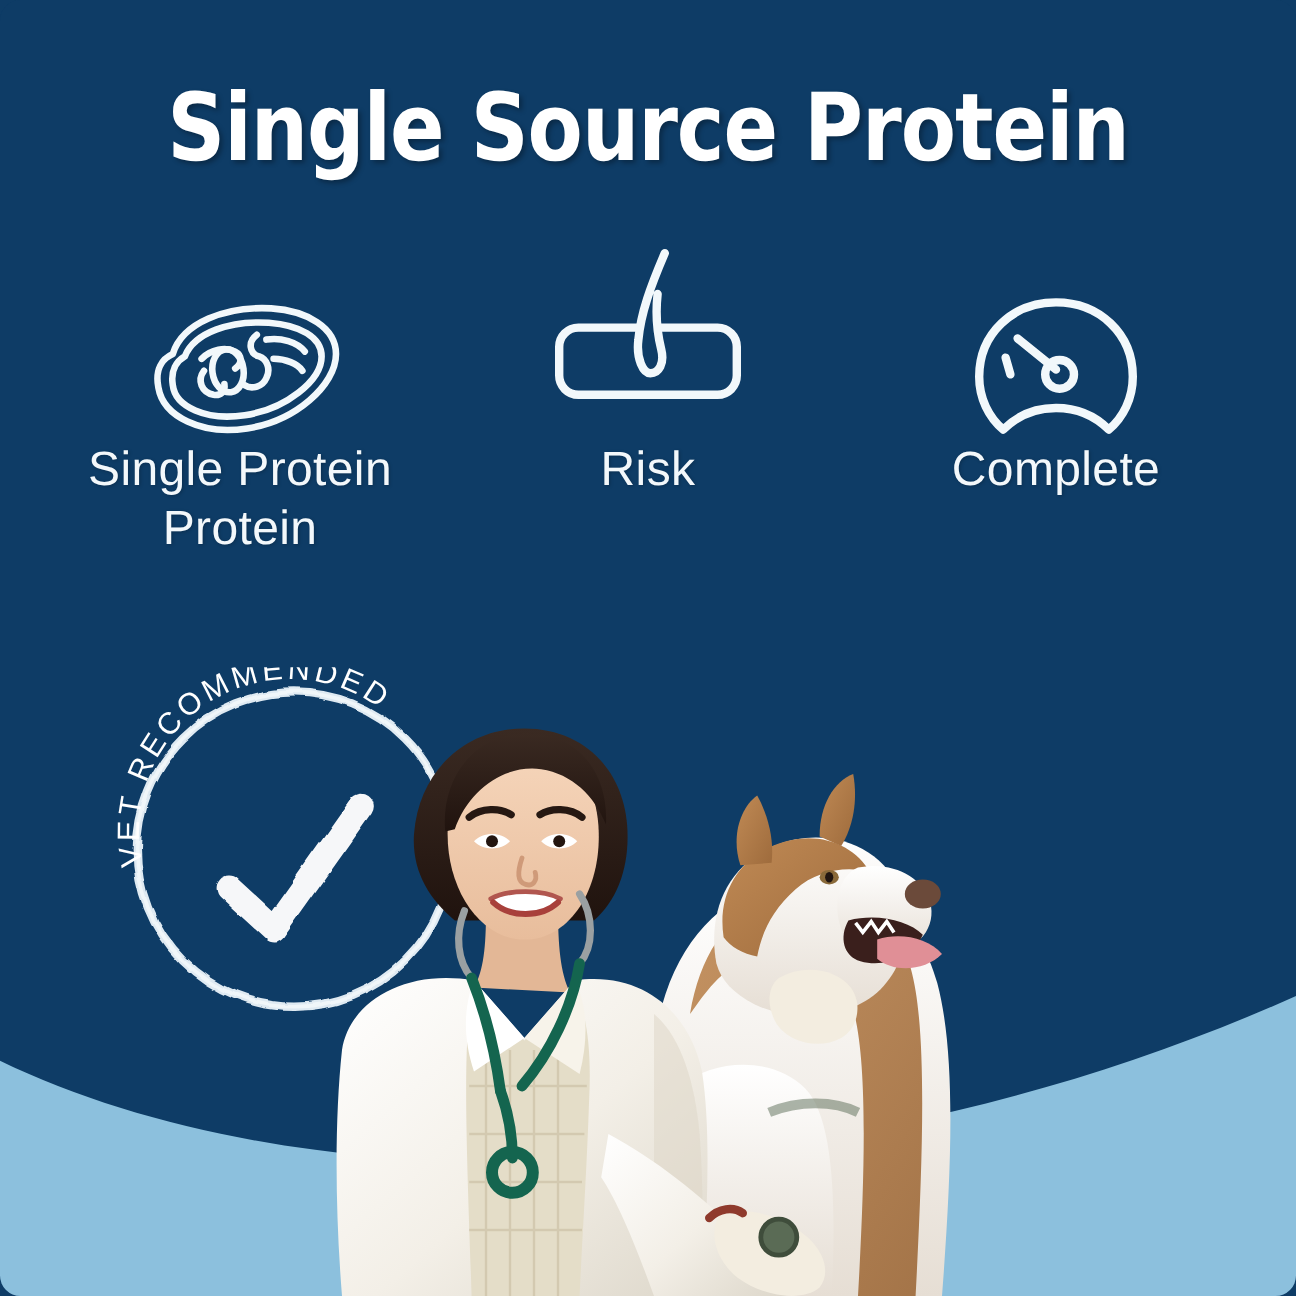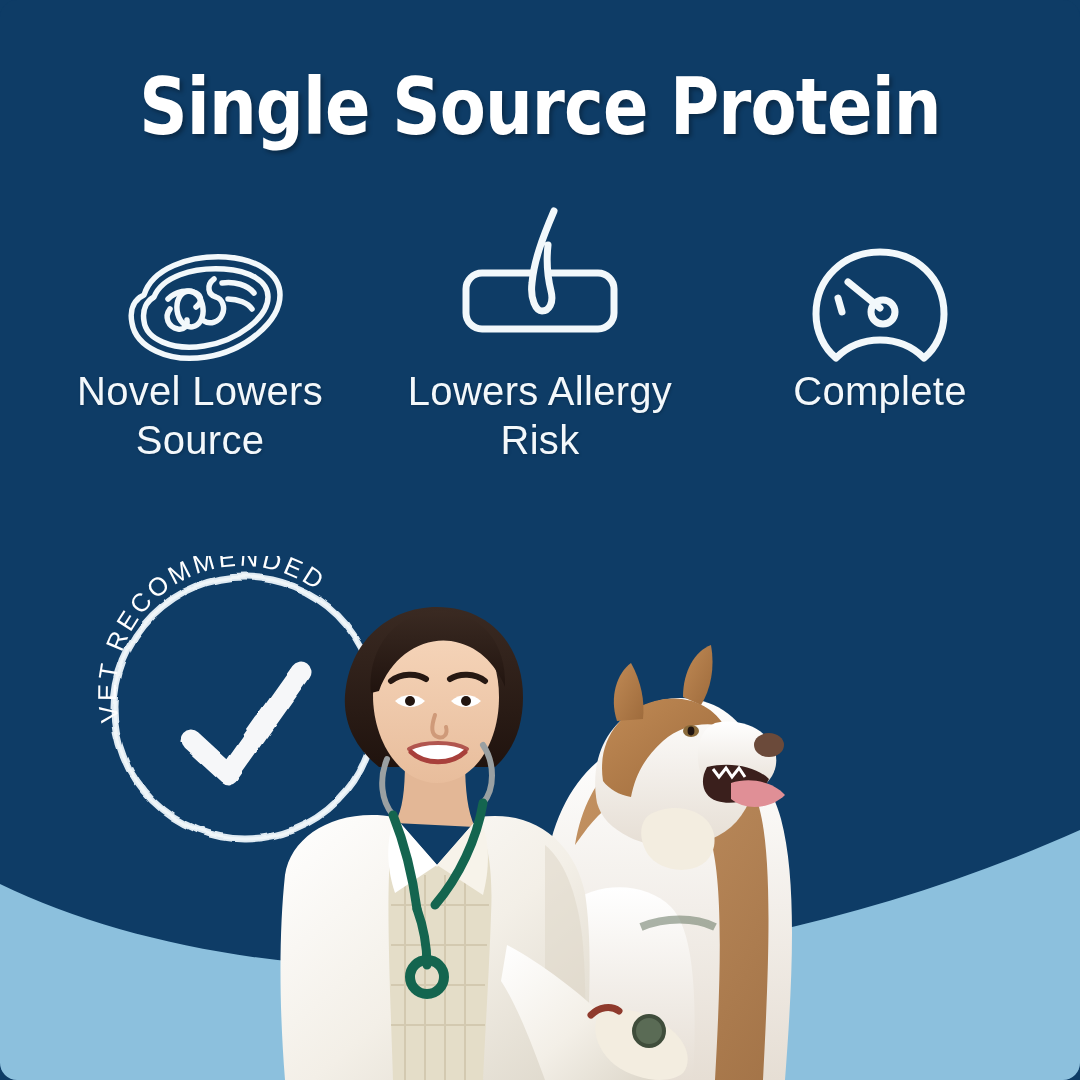--- a/index.html
+++ b/index.html
@@ -122,39 +122,38 @@
           <path d="M58,52 C66,44 78,42 86,46 C92,49 92,56 86,60"></path>
           <path d="M60,62 C54,70 58,80 68,82 C74,83 78,79 77,73"></path>
           <ellipse cx="80" cy="62" rx="13" ry="18" transform="rotate(-8 80 62)"></ellipse>
           <path d="M104,32 C96,38 98,48 106,50 C112,52 116,60 112,68
                    C109,75 100,78 94,74"></path>
           <path d="M112,36 C124,34 138,38 144,46"></path>
           <path d="M118,52 C128,52 138,56 142,62"></path>
         </svg>
       </div>
       <div class="f-label">
-        <div>Novel Lowers</div>
-        <div>Source</div>
+        <div>Single Protein</div>
+        <div>Protein</div>
       </div>
     </div>
 
     <div class="feature f2">
       <div class="icon-wrap">
         <svg width="180" height="172" viewBox="0 0 180 172" fill="none" stroke="#f2f8fb" stroke-width="7" stroke-linecap="round" stroke-linejoin="round">
 
           <rect x="16" y="78" width="148" height="56" rx="16" ry="16"></rect>
 
           <path d="M104,16 C92,44 84,66 82,88 C80,104 86,116 92,116
                    C99,116 104,108 101,96 C98,84 96,68 98,50" fill="#0e3c66" stroke="none"></path>
           <path d="M104,16 C92,44 84,66 82,88 C80,104 86,116 92,116
                    C99,116 104,108 101,96 C98,84 96,68 98,50"></path>
         </svg>
       </div>
       <div class="f-label">
-        <div>Lowers Allergy</div>
         <div>Risk</div>
       </div>
     </div>
 
     <div class="feature f3">
       <div class="icon-wrap">
         <svg width="160" height="130" viewBox="0 0 160 130" fill="none" stroke="#f2f8fb" stroke-width="7" stroke-linecap="round" stroke-linejoin="round">
 
           <path d="M16,72 C16,36 44,10 80,10 C116,10 144,36 144,72
                    C144,90 136,106 124,116

